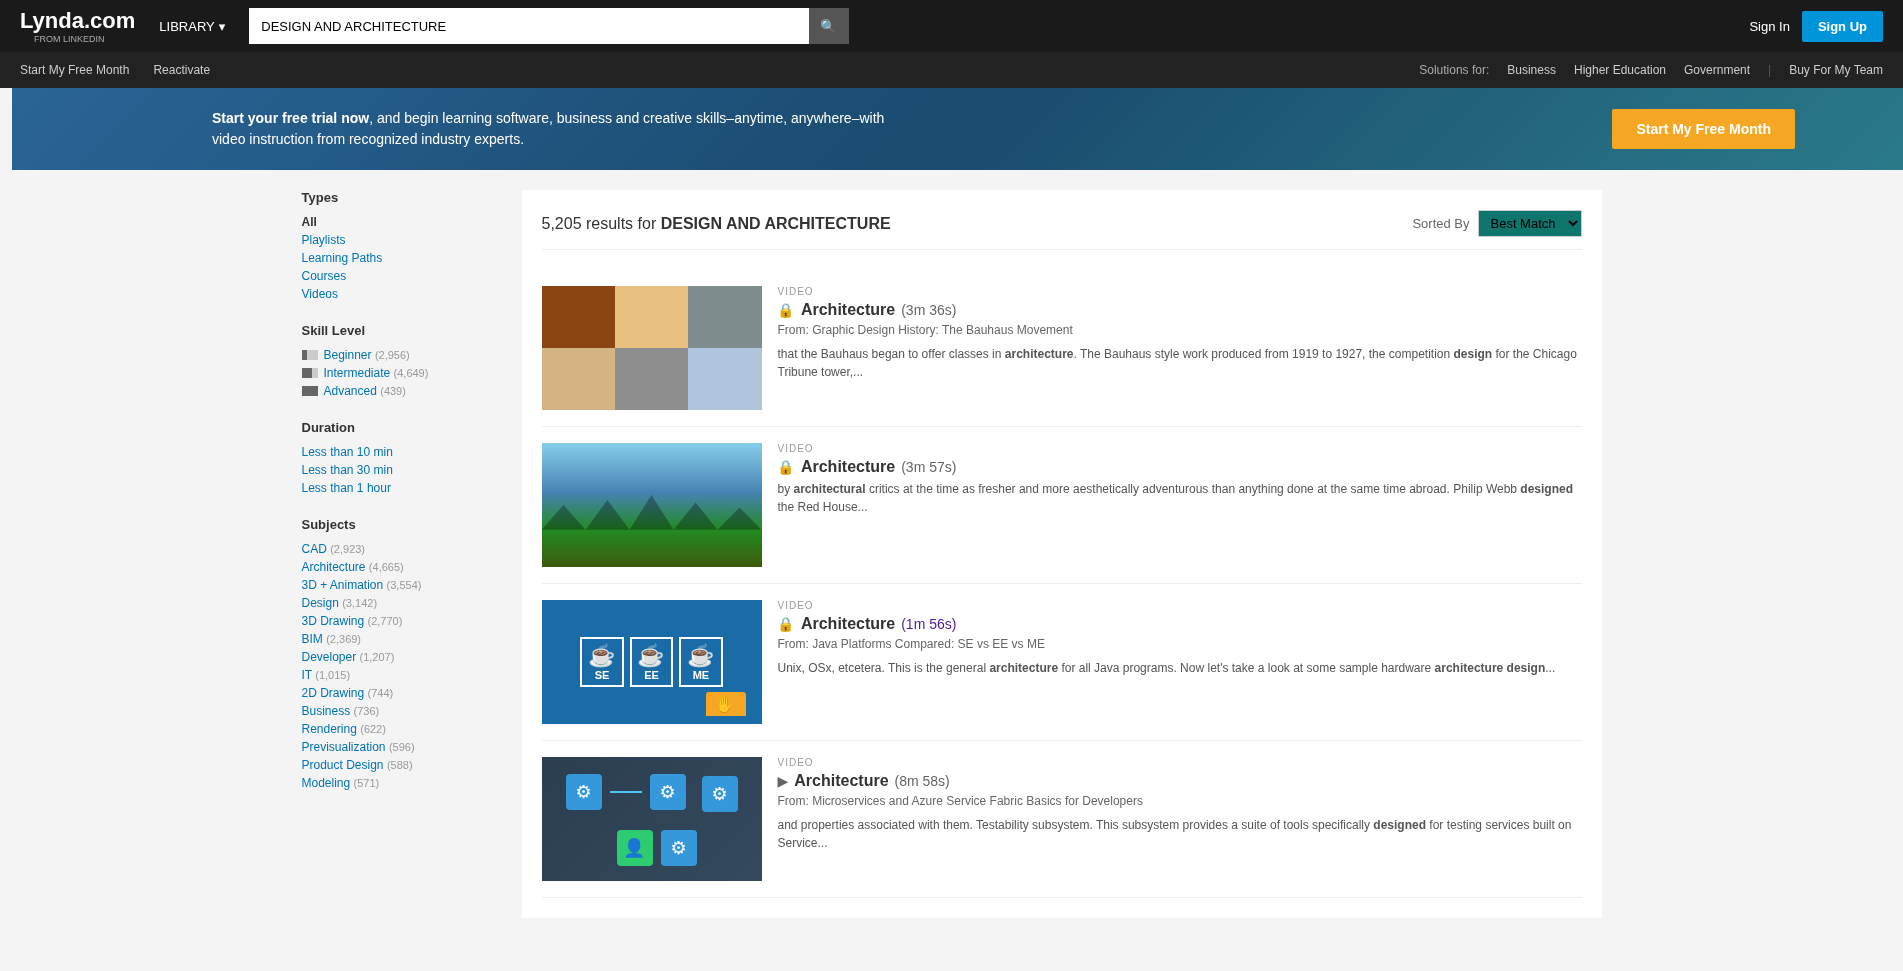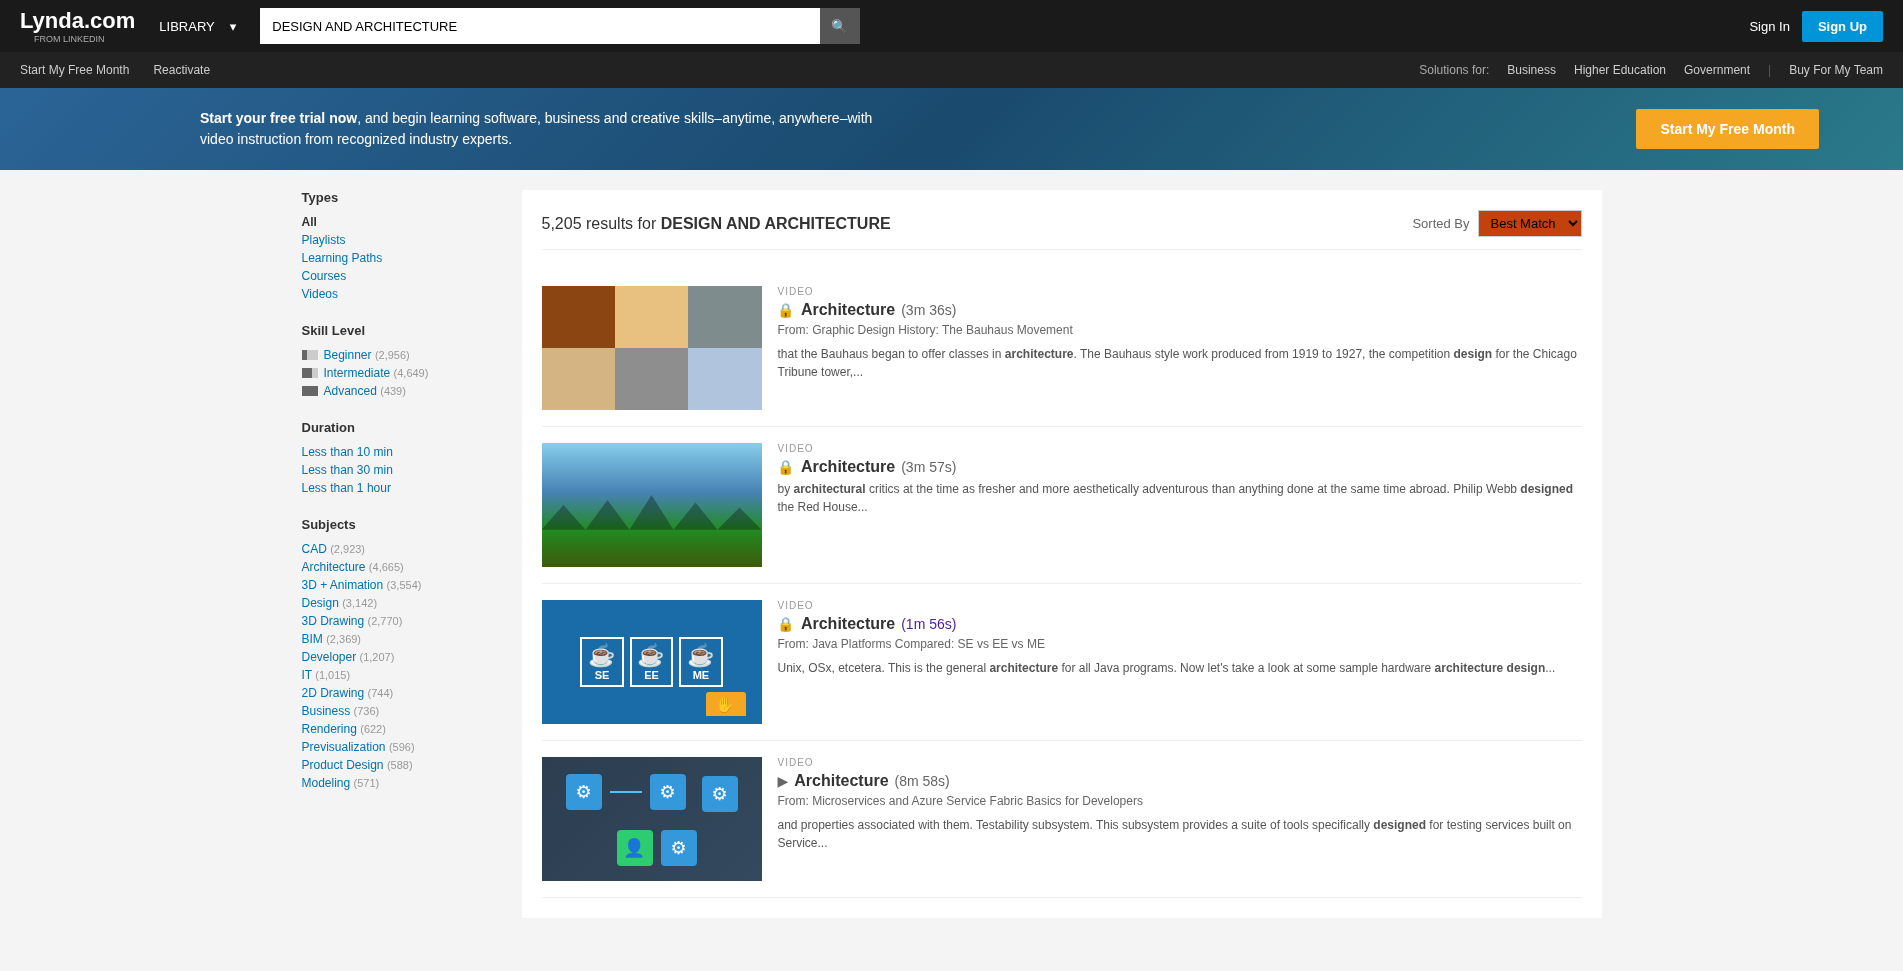--- a/index.html
+++ b/index.html
@@ -30,21 +30,21 @@
       color: #aaa;
       margin-left: 14px;
       line-height: 1.2;
     }
     .library-btn {
       color: #fff;
       font-size: 13px;
       cursor: pointer;
       display: flex;
       align-items: flex-start;
-      gap: 15px;
+      gap: 4px;
       background: none;
       border: none;
       padding: 0 8px;
     }
     .search-bar {
       flex: 1;
       max-width: 600px;
       display: flex;
       height: 36px;
     }
@@ -118,25 +118,26 @@
       text-decoration: none;
       cursor: pointer;
     }
     .separator {
       color: #555;
     }
 
     
     .banner {
       background: linear-gradient(135deg, #2a6496 0%, #1a4a6e 50%, #2a7a8a 100%);
-      padding: 20px 84px 20px 200px;
+      padding: 20px 108px 20px 200px;
       display: flex;
       align-items: center;
       justify-content: space-between;
       min-height: 70px;
+      margin-left: 12px;
     }
     .banner-text {
       color: #fff;
       font-size: 14px;
       line-height: 1.5;
       max-width: 700px;
     }
     .banner-text strong {
       font-weight: bold;
     }
@@ -242,21 +243,21 @@
       align-items: center;
       gap: 8px;
       font-size: 13px;
       color: #666;
     }
     .sort-select {
       border: 1px solid #ccc;
       padding: 4px 8px;
       font-size: 13px;
       cursor: pointer;
-      background: #c2410c;
+      background: #0f766e;
     }
 
     
     .result-item {
       display: flex;
       gap: 16px;
       padding: 16px 0;
       border-bottom: 1px solid #eee;
     }
     .result-thumbnail {

